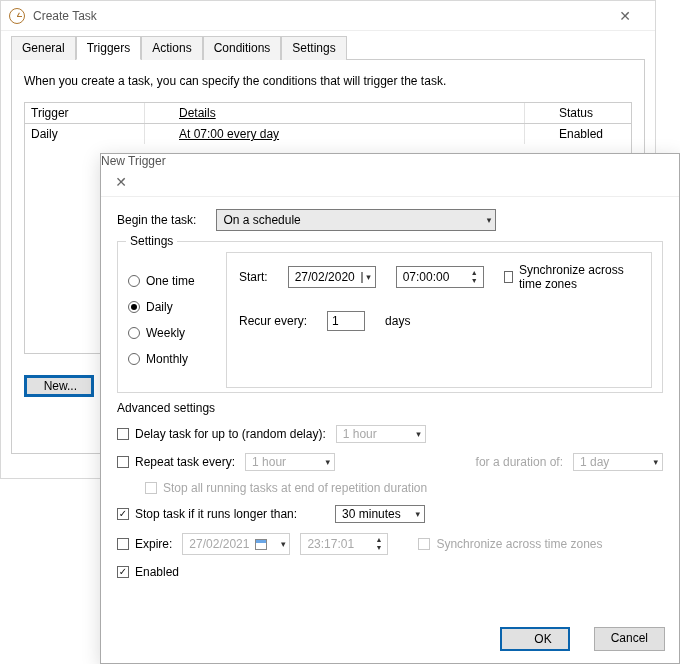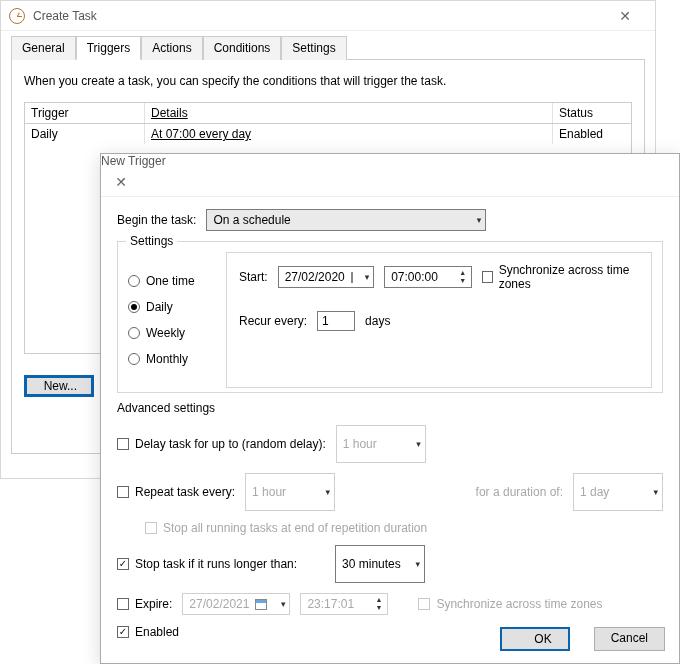--- a/index.html
+++ b/index.html
@@ -72,20 +72,21 @@
     padding: 14px 12px 12px 12px;
     height: 395px;
     background: #fff;
   }
   .desc { margin-bottom: 14px; }
   .grid-hdr, .grid-row {
     display: flex;
     border: 1px solid #ccc;
     border-top: none;
     background: #fff;
+    gap: 28px;
   }
   .grid-hdr {
     border-top: 1px solid #ccc;
     background: #fff;
     height: 22px;
   }
   .grid-hdr > div, .grid-row > div {
     padding: 3px 6px;
     border-right: 1px solid #e3e3e3;
   }
@@ -119,21 +120,21 @@
   .win-modal {
     position: absolute;
     left: 100px; top: 153px;
     width: 580px; height: 511px;
     border: 1px solid #aaa;
     background: #fff;
     box-shadow: 0 4px 18px rgba(0,0,0,.15);
   }
   .win-modal .titlebar { border-bottom: 1px solid #eee; }
   .modal-body { padding: 12px 16px 10px 16px; }
-  .row { display: flex; align-items: center; gap: 10px; margin-bottom: 10px; }
+  .row { display: flex; align-items: center; gap: 20px; margin-bottom: 10px; }
   .label { white-space: nowrap; }
   .select {
     border: 1px solid #7a7a7a;
     background: #eaeaea;
     height: 22px;
     padding: 0 22px 0 6px;
     position: relative;
     min-width: 280px;
     display: inline-flex;
     align-items: center;
@@ -188,21 +189,21 @@
   .chk { display: inline-flex; align-items: center; gap: 6px; }
   .chk .box {
     width: 12px; height: 12px; border: 1px solid #666; background: #fff;
     display: inline-flex; align-items: center; justify-content: center;
     font-size: 11px; line-height: 10px;
   }
   .chk.on .box::after { content: "✓"; color: #111; font-size: 10px; }
   .chk.disabled { color: #a8a8a8; }
   .chk.disabled .box { border-color: #c9c9c9; }
   .combo {
-    border: 1px solid #7a7a7a; height: 38px; min-width: 90px;
+    border: 1px solid #7a7a7a; height: 18px; min-width: 90px;
     padding: 0 18px 0 6px; position: relative; display: inline-flex;
     align-items: center; background: #fff;
   }
   .combo.disabled, .date.disabled, .spin.disabled {
     color: #a8a8a8; border-color: #cfcfcf;
   }
   .section-title { margin: 6px 0 10px 0; }
   .adv-row { display: flex; align-items: center; gap: 10px; margin-bottom: 10px; }
   .muted { color: #a8a8a8; }
   .modal-footer {

